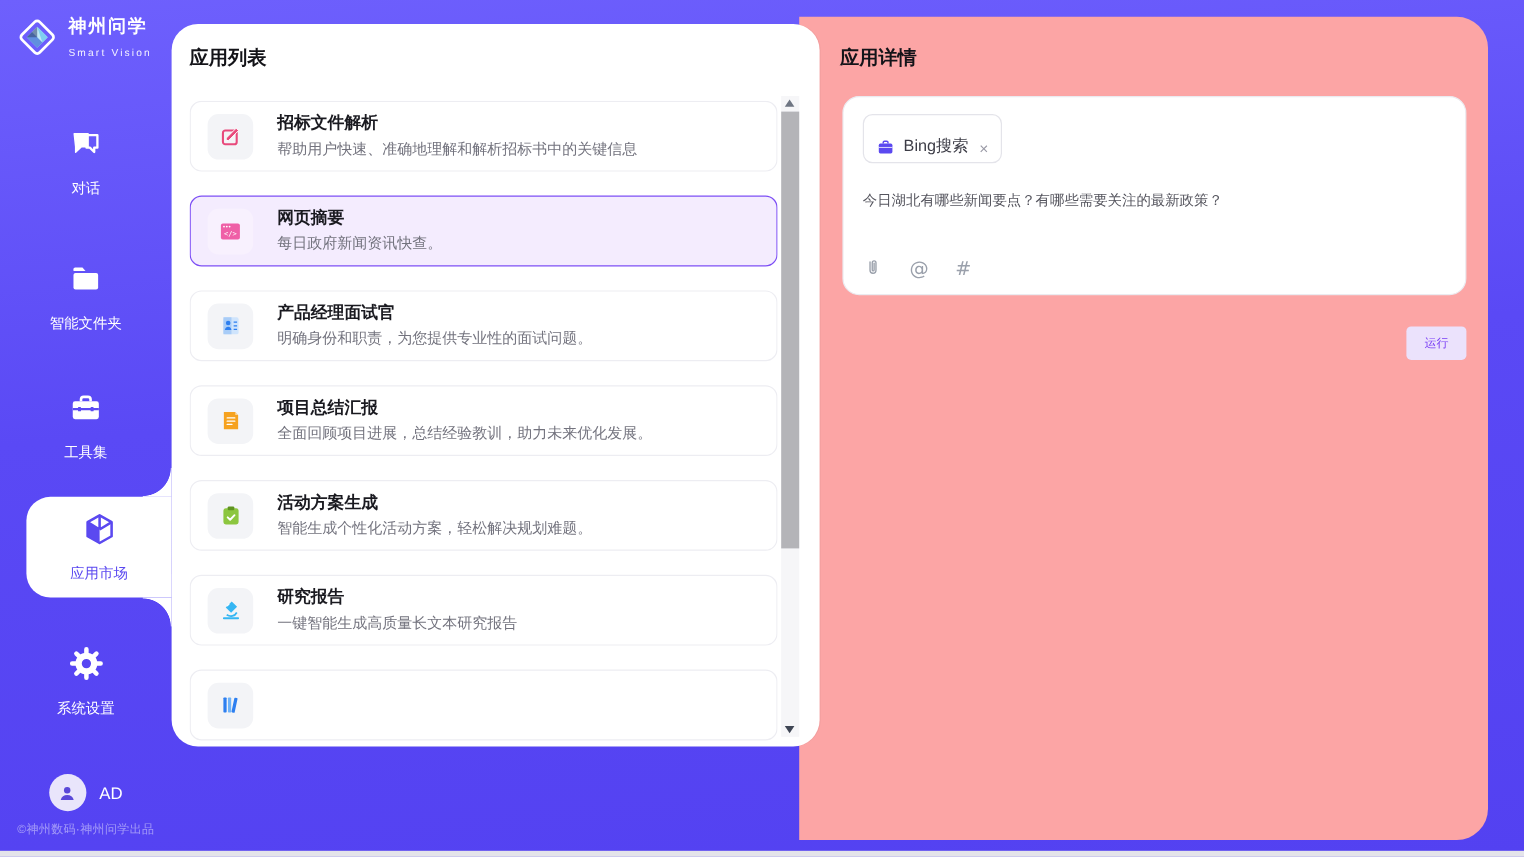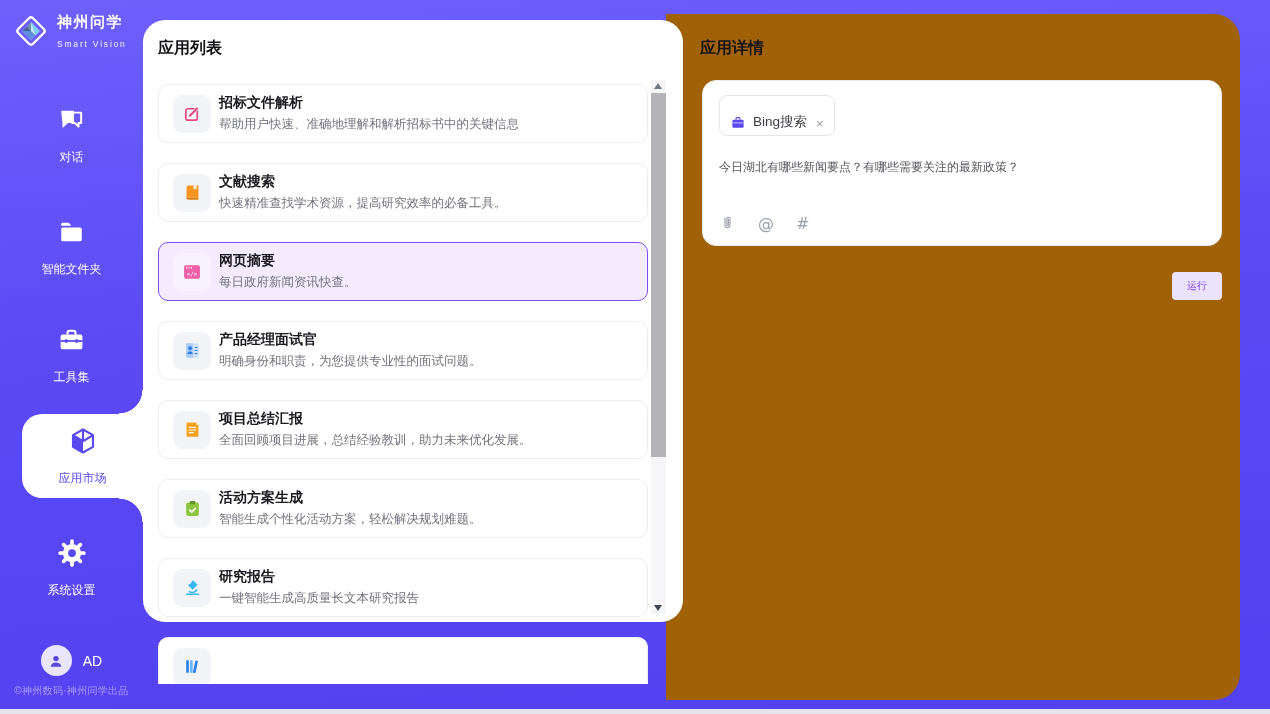--- a/index.html
+++ b/index.html
@@ -36,34 +36,34 @@
   .user-initials{color:#fff;font-size:14px}
   .copyright{position:absolute;top:684px;left:0;width:143px;text-align:center;font-size:10px;
     color:rgba(255,255,255,.45);white-space:nowrap;letter-spacing:.3px}
 
   
   .list-panel{position:absolute;left:143px;top:20px;width:540px;height:602px;background:#fff;border-radius:22px;
     z-index:2;box-shadow:1px 0 0 rgba(0,0,0,.04)}
   .panel-title{position:absolute;left:15px;top:18px;font-size:16px;font-weight:700;color:#131318}
   .cards{position:absolute;left:15px;top:64px;width:490px;height:600px;overflow:hidden}
   .card{height:59px;margin-bottom:20px;border:1px solid #ededf2;border-radius:10px;background:#fff;
-    display:flex;align-items:center;gap:8px;padding:0 14px;box-sizing:border-box;cursor:pointer}
+    display:flex;align-items:center;gap:20px;padding:0 14px;box-sizing:border-box;cursor:pointer}
   .card.selected{background:var(--sel-bg,#f4ecfe);border:1px solid var(--sel-border,#7d4ff5)}
   .tile{width:38px;height:38px;border-radius:9px;background:#f3f4f7;display:flex;align-items:center;justify-content:center;flex:none}
   .card.selected .tile{background:#f8f1fe}
   .card-text{display:flex;flex-direction:column;gap:4px;min-width:0}
   .card-title{font-size:14px;font-weight:700;color:#1a1a20}
   .card-desc{font-size:12.5px;color:#73737e;white-space:nowrap}
   .scrollbar{position:absolute;right:17px;top:60px;bottom:8px;width:15px;background:#f6f6f8;z-index:3}
   .sb-up{position:absolute;top:3px;left:3px;width:0;height:0;border:4.5px solid transparent;border-top:0;border-bottom:6px solid #6f7683;cursor:pointer}
   .sb-thumb{position:absolute;top:13px;left:0;width:15px;height:364px;background:#b4b4b8;cursor:pointer}
   .sb-down{position:absolute;bottom:3px;left:3px;width:0;height:0;border:4.5px solid transparent;border-bottom:0;border-top:6px solid #3f4654;cursor:pointer}
 
   
-  .detail-panel{position:absolute;left:666px;top:14px;width:574px;height:686px;background:#a16207;
+  .detail-panel{position:absolute;left:666px;top:14px;width:574px;height:686px;background:#fca5a5;
     border-radius:0 26px 26px 0;z-index:1}
   .detail-title{position:absolute;left:34px;top:24px;font-size:16px;font-weight:700;color:#131318}
   .input-card{position:absolute;left:36px;top:66px;width:520px;height:166px;background:#fff;
     border:1px solid #ebebf0;border-radius:14px;box-sizing:border-box;padding:14px 16px}
   .tag{display:inline-flex;align-items:flex-end;gap:7px;height:31px;padding:4px 10px;border:1px solid #e4e4ea;
     border-radius:8px;background:#fff;font-size:13.5px;color:#3c3c46;cursor:default}
   .tag-close{font-size:13px;color:#9a9aa6;margin-left:2px;cursor:pointer}
   .prompt{margin-top:22px;font-size:12px;color:#55555e;line-height:1.5;cursor:text}
   .input-icons{position:absolute;left:16px;bottom:12px;display:flex;align-items:center;gap:22px}
   .input-icons .icn{cursor:pointer}
@@ -204,35 +204,20 @@
               <rect x="3.5" y="6" width="14.5" height="14.5" rx="2.5" fill="none" stroke="#e84a7c" stroke-width="2.2"></rect>
               <path d="M9.5 16.5l10.4-10.4-2.5-2.5L7 14v2.5z" fill="#e84a7c" stroke="#fff" stroke-width="1"></path>
             </svg>
           </span>
         </span>
         <div class="card-text">
           <span class="card-title" data-name="app-card-title">招标文件解析</span>
           <span class="card-desc" data-name="app-card-desc">帮助用户快速、准确地理解和解析招标书中的关键信息</span>
         </div>
       </div>
-      <div class="card" data-name="app-card">
-        <span class="tile" data-name="app-icon-tile">
-          <span class="icn" data-name="book-icon">
-            <svg viewBox="0 0 24 24" width="19" height="19">
-              <path d="M4.5 5.4C4.5 4.1 5.6 3 6.9 3h12.6v15.2H6.9c-1.3 0-2.4 1.1-2.4 2.4z" fill="#f7941e"></path>
-              <path d="M13.2 3v5.6l2-1.5 2 1.5V3z" fill="#fff" opacity="0.9"></path>
-              <path d="M6.9 18.2h12.6V21H6.9c-1.3 0-2.4-.6-2.4-1.4s1.1-1.4 2.4-1.4z" fill="#e07f0e"></path>
-            </svg>
-          </span>
-        </span>
-        <div class="card-text">
-          <span class="card-title" data-name="app-card-title">文献搜索</span>
-          <span class="card-desc" data-name="app-card-desc">快速精准查找学术资源，提高研究效率的必备工具。</span>
-        </div>
-      </div>
       <div class="card selected" data-name="app-card">
         <span class="tile" data-name="app-icon-tile">
           <span class="icn" data-name="webpage-icon">
             <svg viewBox="0 0 24 24" width="20" height="20">
               <rect x="2.5" y="4" width="19" height="16" rx="2" fill="#ef5fa7"></rect>
               <circle cx="5.6" cy="7" r="0.9" fill="#fff"></circle>
               <circle cx="8.4" cy="7" r="0.9" fill="#fff"></circle>
               <circle cx="11.2" cy="7" r="0.9" fill="#fff"></circle>
               <text x="12" y="16.8" font-size="7" fill="#fff" text-anchor="middle" font-family="DejaVu Sans Mono, monospace">&lt;/&gt;</text>
             </svg>

